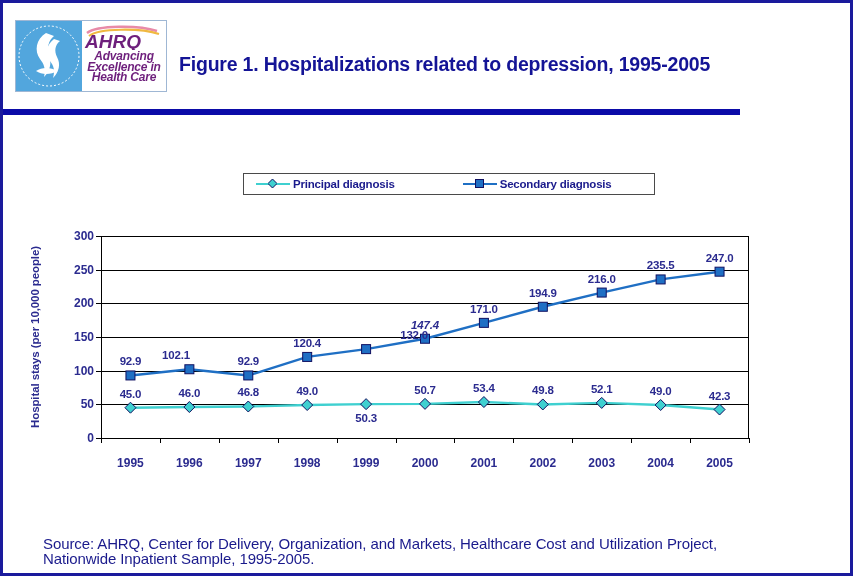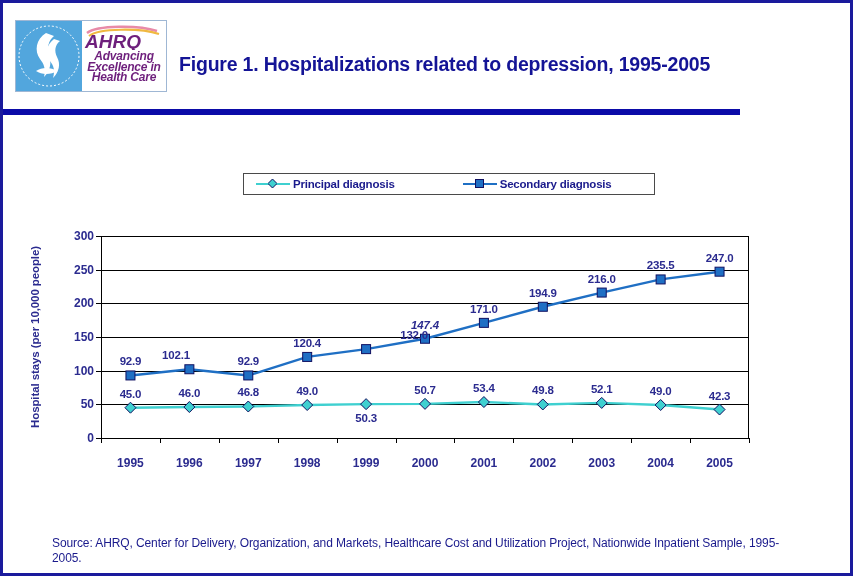--- a/index.html
+++ b/index.html
@@ -246,25 +246,25 @@
     color: #2b2b8f;
     font-size: 11.5px;
     font-weight: bold;
     white-space: nowrap;
     letter-spacing: -0.2px;
   }
 
   
   .source {
     position: absolute;
-    left: 49px;
+    left: 40px;
     top: 533px;
     width: 740px;
     color: #1a1a8c;
-    font-size: 12px;
+    font-size: 15px;
     line-height: 15px;
     letter-spacing: -0.1px;
   }
 </style>
 </head>
 <body>
 
 <div class="page">
 
   <div class="header">

